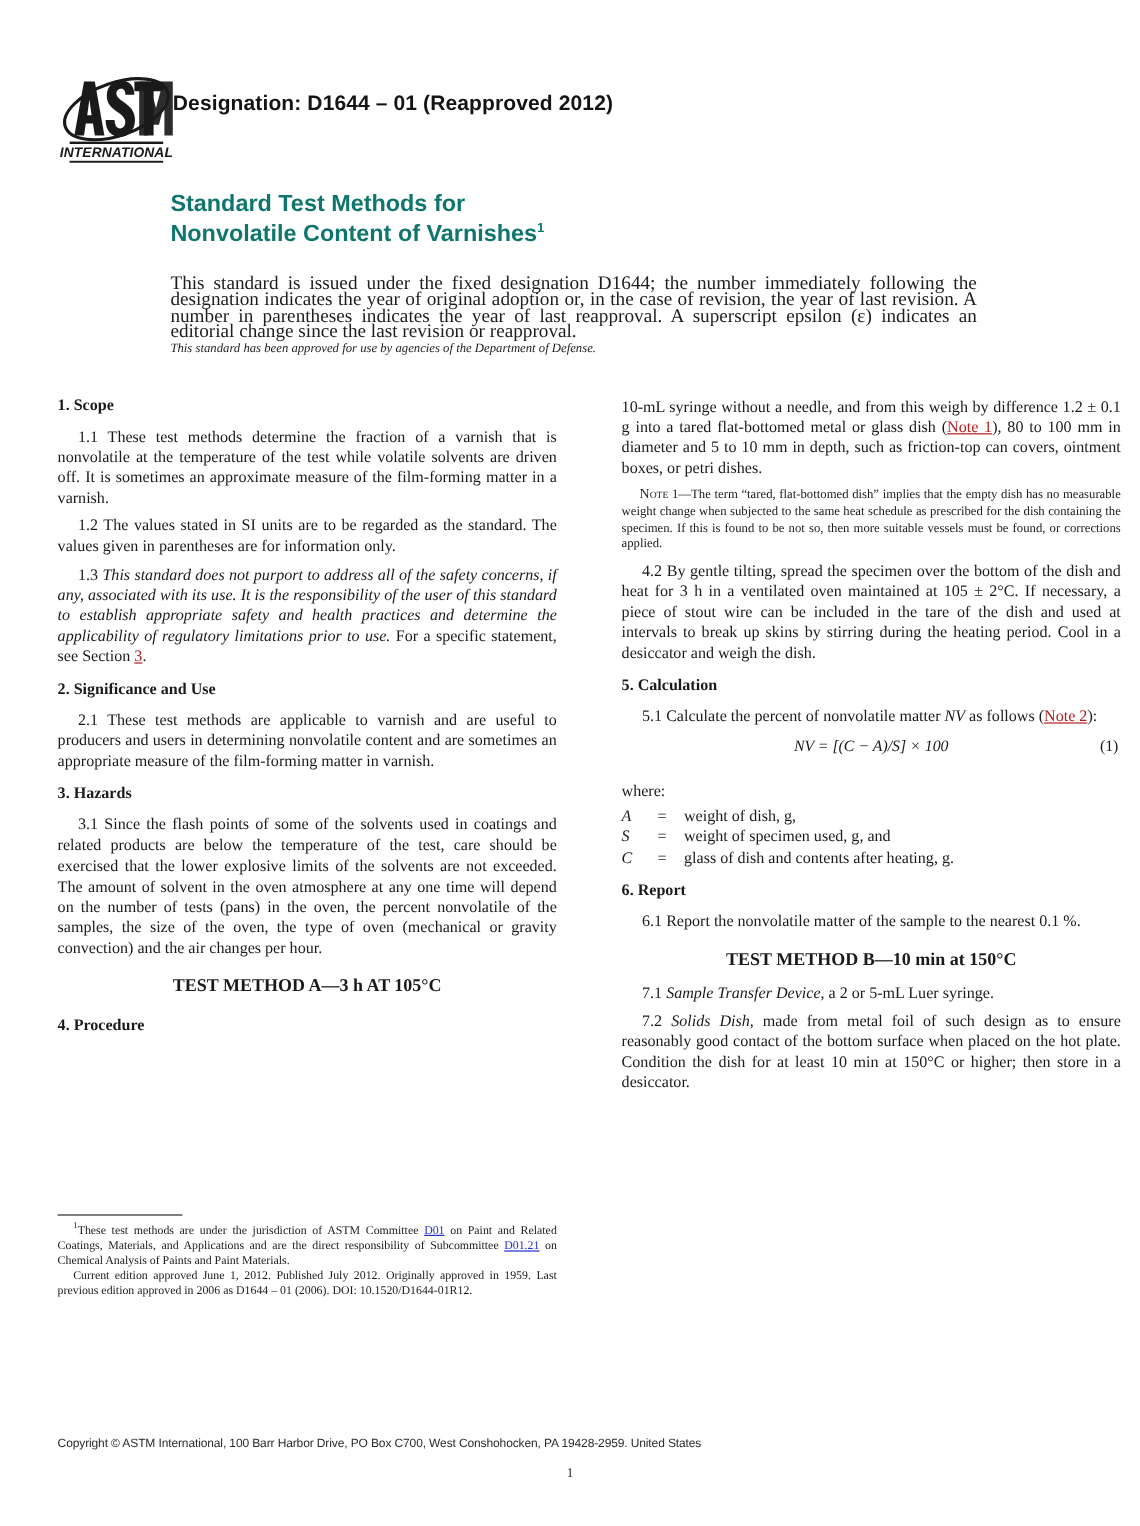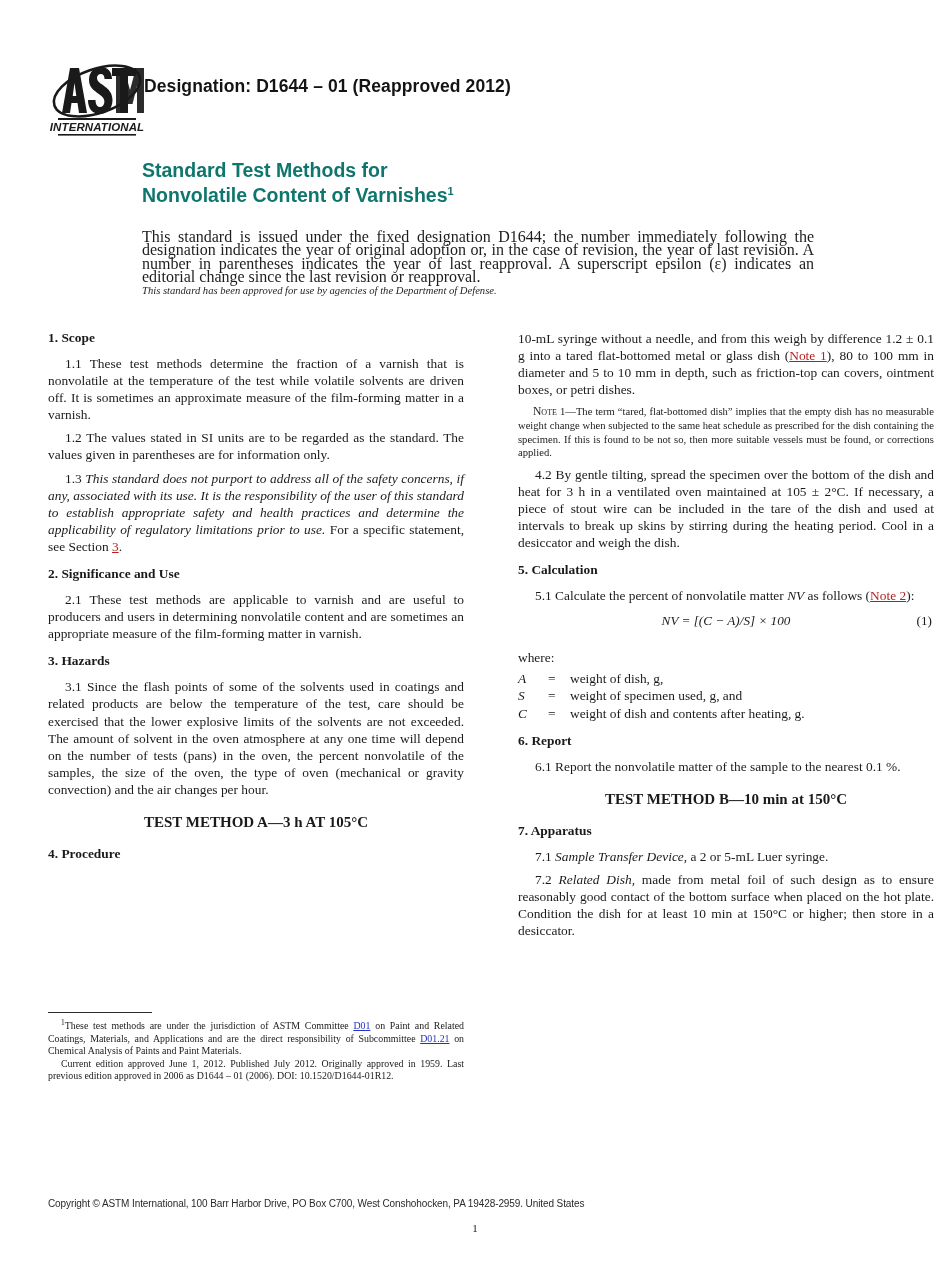--- a/index.html
+++ b/index.html
@@ -363,44 +363,43 @@
         <span class="wdef">weight of dish, g,</span>
       </div>
       <div class="wrow">
         <span class="wsym">S</span>
         <span class="weq">=</span>
         <span class="wdef">weight of specimen used, g, and</span>
       </div>
       <div class="wrow">
         <span class="wsym">C</span>
         <span class="weq">=</span>
-        <span class="wdef">weight of dish and contents after heating, g.</span>
+        <span class="wdef">glass of dish and contents after heating, g.</span>
       </div>
     </div>
 
 
     <h2 class="sec">6.  Report</h2>
 
     <p class="para">
       <span>6.1</span>
       <span>Report the nonvolatile matter of the sample to the nearest 0.1 %.</span>
     </p>
 
     <p class="method-head">TEST METHOD B—10 min at 150°C</p>
 
-    <h2 class="sec">7.  Apparatus</h2>
 
     <p class="para">
       <span>7.1</span>
       <span class="italic">Sample Transfer Device,</span><span> a 2 or 5-mL Luer syringe.</span>
     </p>
 
     <p class="para">
       <span>7.2</span>
-      <span class="italic">Related Dish,</span><span> made from metal foil of such design as to ensure reasonably good contact of the bottom surface when placed on the hot plate. Condition the dish for at least 10 min at 150°C or higher; then store in a desiccator.</span>
+      <span class="italic">Solids Dish,</span><span> made from metal foil of such design as to ensure reasonably good contact of the bottom surface when placed on the hot plate. Condition the dish for at least 10 min at 150°C or higher; then store in a desiccator.</span>
     </p>
   </div>
 
   <div class="footnote-area">
     <div class="footnote-rule"></div>
 
     <p class="fn">
       <sup>1</sup><span>These test methods are under the jurisdiction of ASTM Committee </span><a class="link-blue" href="#">D01</a><span> on Paint and Related Coatings, Materials, and Applications and are the direct responsibility of Subcommittee </span><a class="link-blue" href="#">D01.21</a><span> on Chemical Analysis of Paints and Paint Materials.</span>
     </p>
 

